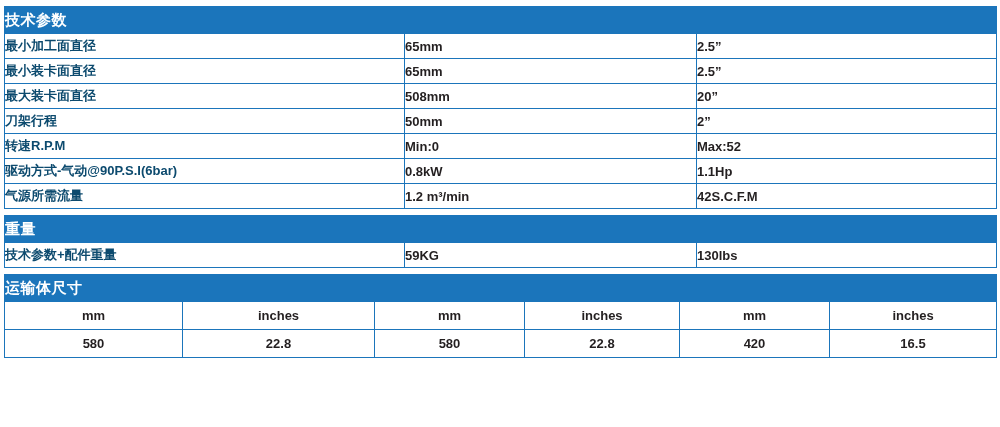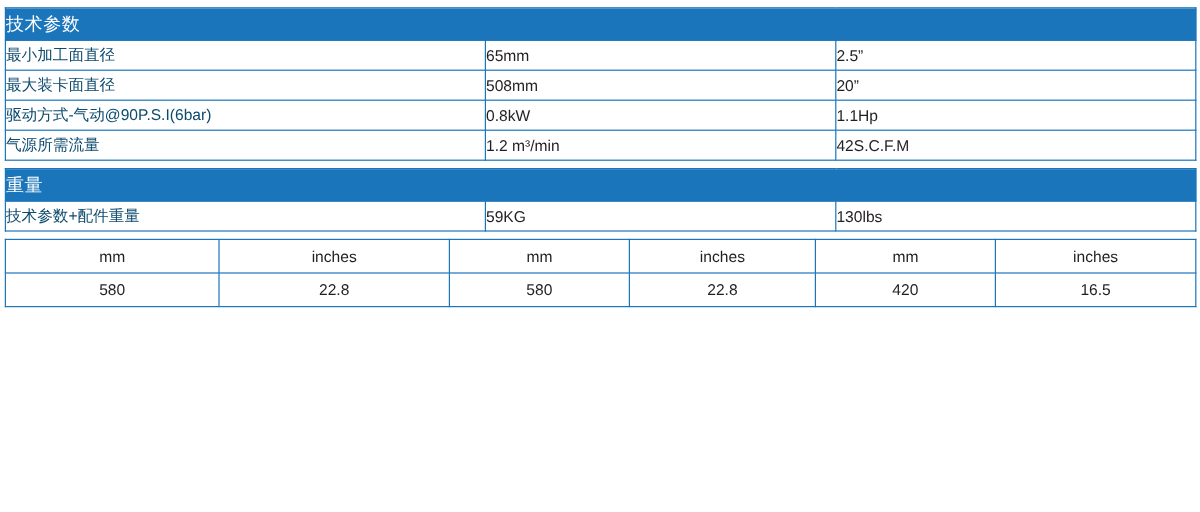--- a/index.html
+++ b/index.html
@@ -21,21 +21,21 @@
   }
   table.spec {
     border-collapse: collapse;
     width: 992px;
     margin: 0 auto;
     table-layout: fixed;
   }
   table.spec td, table.spec th {
     border: 1px solid #1b75bb;
     padding: 0;
-    font-weight: normal;
+    font-weight: bold;
   }
   .section-head td {
     background: #1b75bb;
     color: #ffffff;
     font-size: 15px;
     font-weight: bold;
     height: 26px;
     padding-left: 10px;
     letter-spacing: 0.5px;
     border: 1px solid #1b75bb;
@@ -83,23 +83,38 @@
     <tbody>
       <tr class="section-head">
         <td colspan="3">技术参数</td>
       </tr>
       <tr class="row">
         <td class="label-cell">最小加工面直径</td>
         <td class="val-cell">65mm</td>
         <td class="val-cell">2.5”</td>
       </tr>
       <tr class="row">
+        <td class="label-cell">最小装卡面直径</td>
+        <td class="val-cell">65mm</td>
+        <td class="val-cell">2.5”</td>
+      </tr>
+      <tr class="row">
         <td class="label-cell">最大装卡面直径</td>
         <td class="val-cell">508mm</td>
         <td class="val-cell">20”</td>
+      </tr>
+      <tr class="row">
+        <td class="label-cell">刀架行程</td>
+        <td class="val-cell">50mm</td>
+        <td class="val-cell">2”</td>
+      </tr>
+      <tr class="row">
+        <td class="label-cell">转速R.P.M</td>
+        <td class="val-cell">Min:0</td>
+        <td class="val-cell">Max:52</td>
       </tr>
       <tr class="row">
         <td class="label-cell">驱动方式-气动@90P.S.I(6bar)</td>
         <td class="val-cell">0.8kW</td>
         <td class="val-cell">1.1Hp</td>
       </tr>
       <tr class="row">
         <td class="label-cell">气源所需流量</td>
         <td class="val-cell">1.2 m³/min</td>
         <td class="val-cell">42S.C.F.M</td>
@@ -132,20 +147,23 @@
   <table class="spec">
     <colgroup>
       <col style="width:178px">
       <col style="width:192px">
       <col style="width:150px">
       <col style="width:155px">
       <col style="width:150px">
       <col style="width:167px">
     </colgroup>
     <tbody>
+      <tr class="section-head">
+        <td colspan="6">运输体尺寸</td>
+      </tr>
       <tr class="dim-sub">
         <td>mm</td>
         <td>inches</td>
         <td>mm</td>
         <td>inches</td>
         <td>mm</td>
         <td>inches</td>
       </tr>
       <tr class="dim-val">
         <td>580</td>

